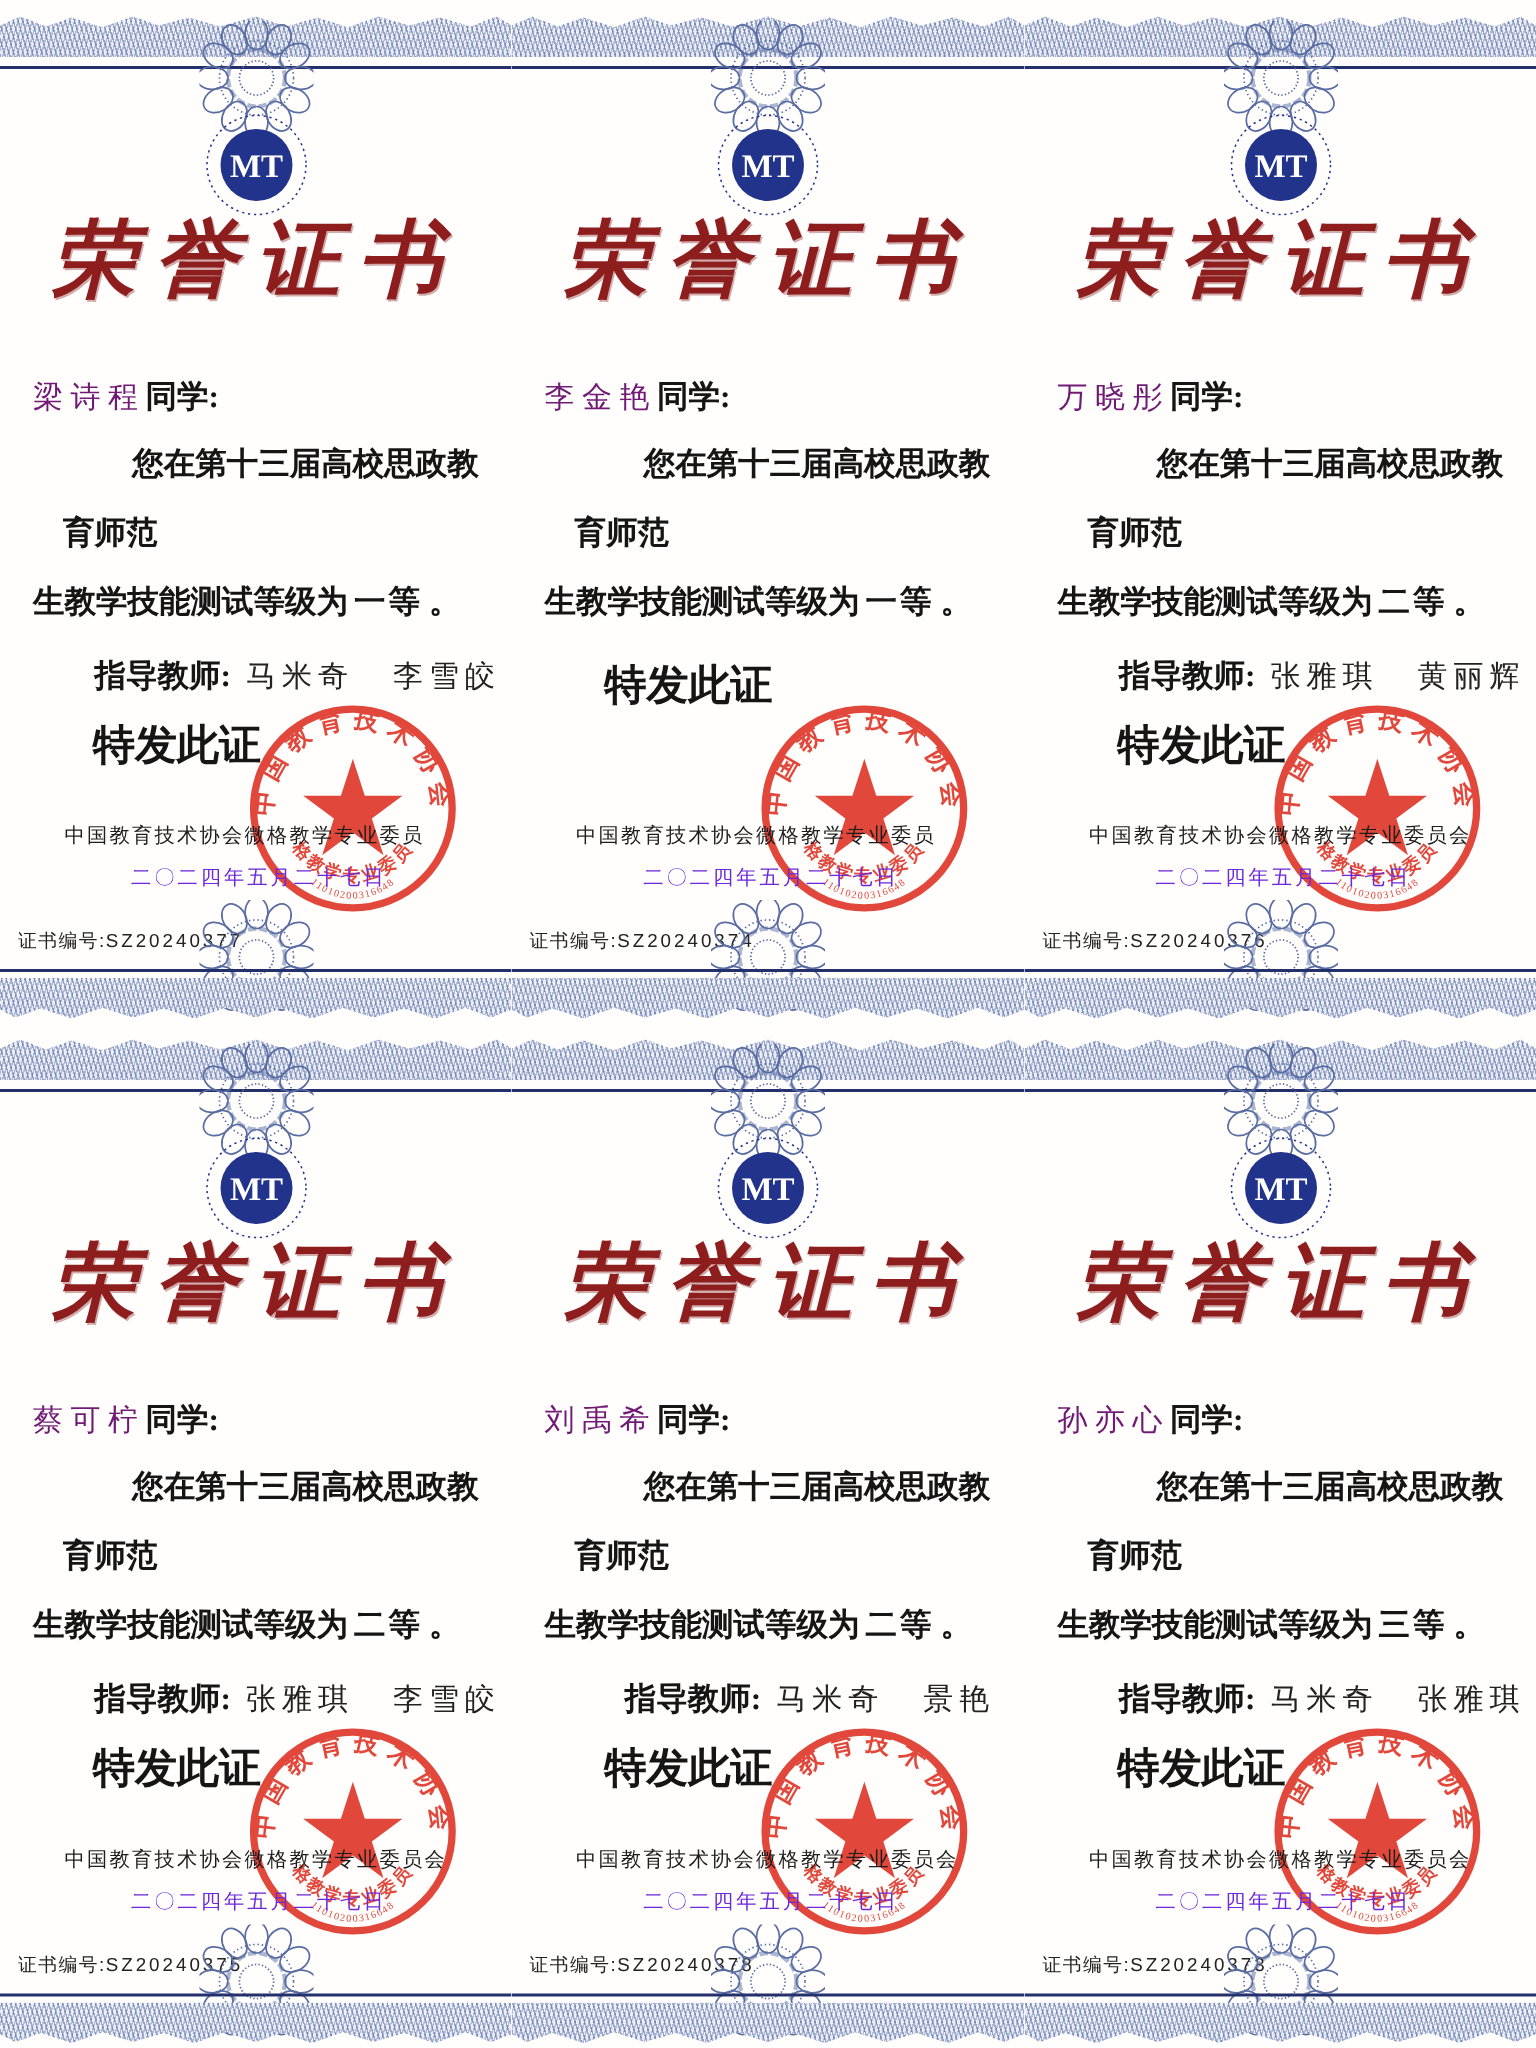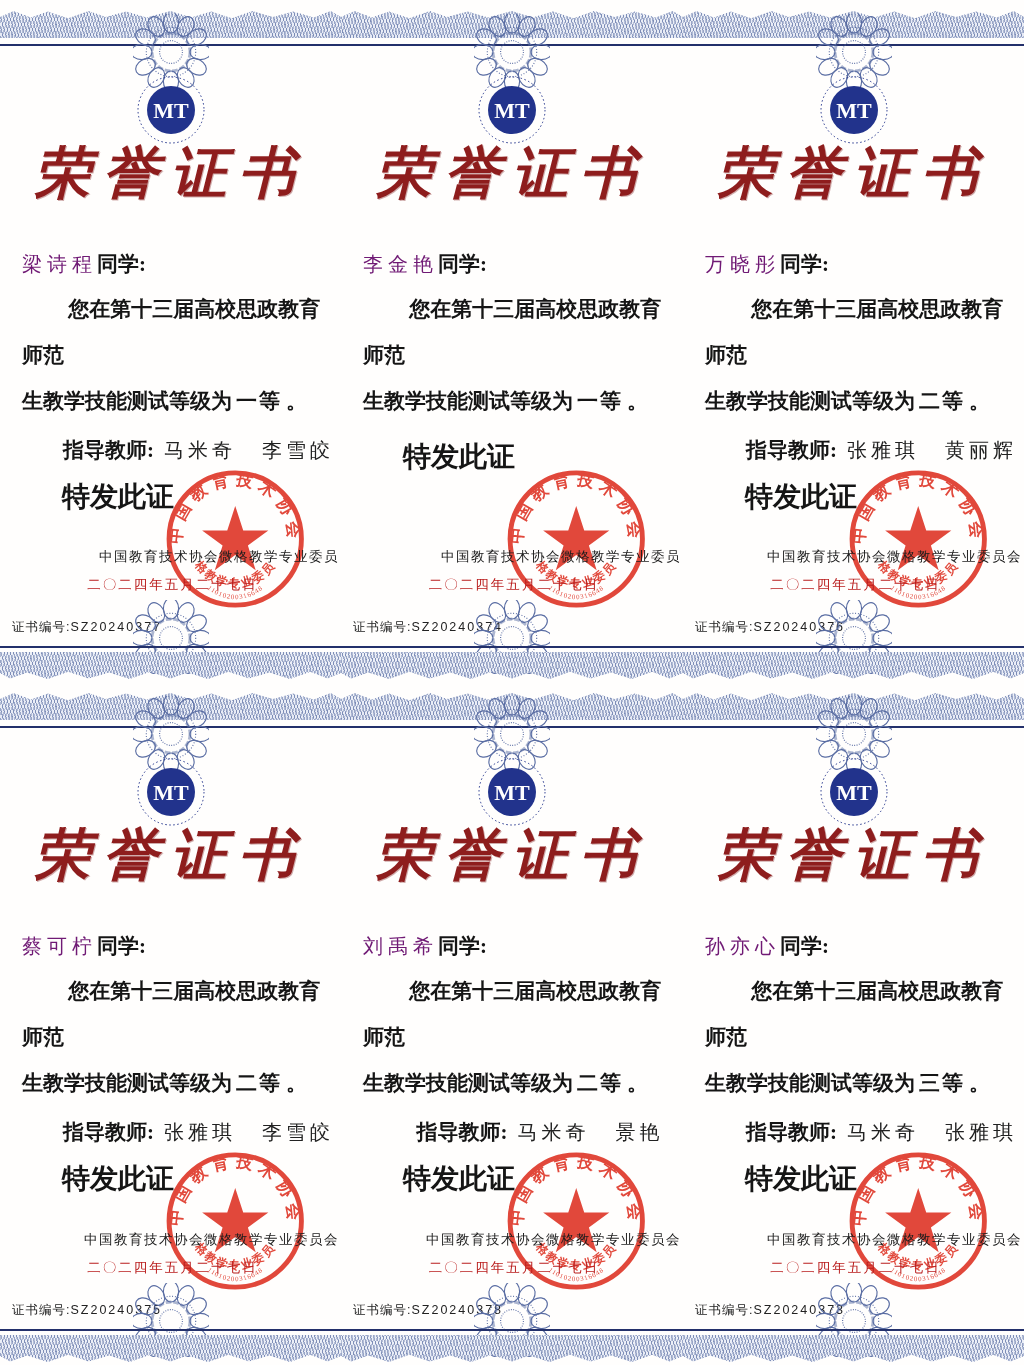--- a/index.html
+++ b/index.html
@@ -34,33 +34,33 @@
   .title { position:absolute; top:136px; left:0; right:0; text-align:center;
     font-size:56px; font-weight:700; color:#8e1d1d; letter-spacing:12px;
     text-shadow:1px 1px 0 rgba(120,20,20,.35); font-style:italic; }
 
   
   .content { position:absolute; top:250px; left:22px; right:6px; color:#151515; }
   .name-line { font-size:20px; margin-bottom:8px; }
   .student { font-weight:400; letter-spacing:5px; color:#701a75; }
   .suffix { font-weight:700; font-size:21px;margin-top:12px; }
   .para { font-size:21px; font-weight:700; line-height:46px; }
-  .indent { text-indent:2.2em; display:block; }
+  .indent { text-indent:2.2em; display:block;margin-left:20px; }
   .grade { font-weight:800; letter-spacing:2px; padding:0 4px; }
   .teacher-line { font-size:20px; margin-top:12px; padding-left:40px;text-align:center; }
   .teacher-label { font-weight:700; font-size:21px; }
   .teacher { letter-spacing:4px; margin-left:10px; font-weight:400; color:#222; }
   .teacher + .teacher { margin-left:26px; }
   .issue { font-size:28px; font-weight:700; margin-top:14px; padding-left:40px; }
 
   
-  .issuer { position:absolute; bottom:116px; right:2px; left:43px; text-align:right;
+  .issuer { position:absolute; bottom:116px; right:2px; left:43px; text-align:left;
     font-size:13.5px; letter-spacing:1.5px; color:#1c1c1c; }
   .date { position:absolute; bottom:88px; left:64px; right:60px; text-align:center;
-    font-size:13.5px; letter-spacing:2px; color:#b91c1c; }
+    font-size:13.5px; letter-spacing:2px; color:#6d28d9; }
   .seal { position:absolute; top:466px; left:50%; transform:translateX(-6%);
     width:146px; height:146px; mix-blend-mode:multiply; opacity:.92; }
 
   
   .certno { position:absolute; bottom:46px; left:12px; font-size:12.5px;
     color:#222; letter-spacing:1px;
     font-family:"Liberation Sans","DejaVu Sans",sans-serif; }
   .certno .no { letter-spacing:2px; }
 </style>
 </head>

